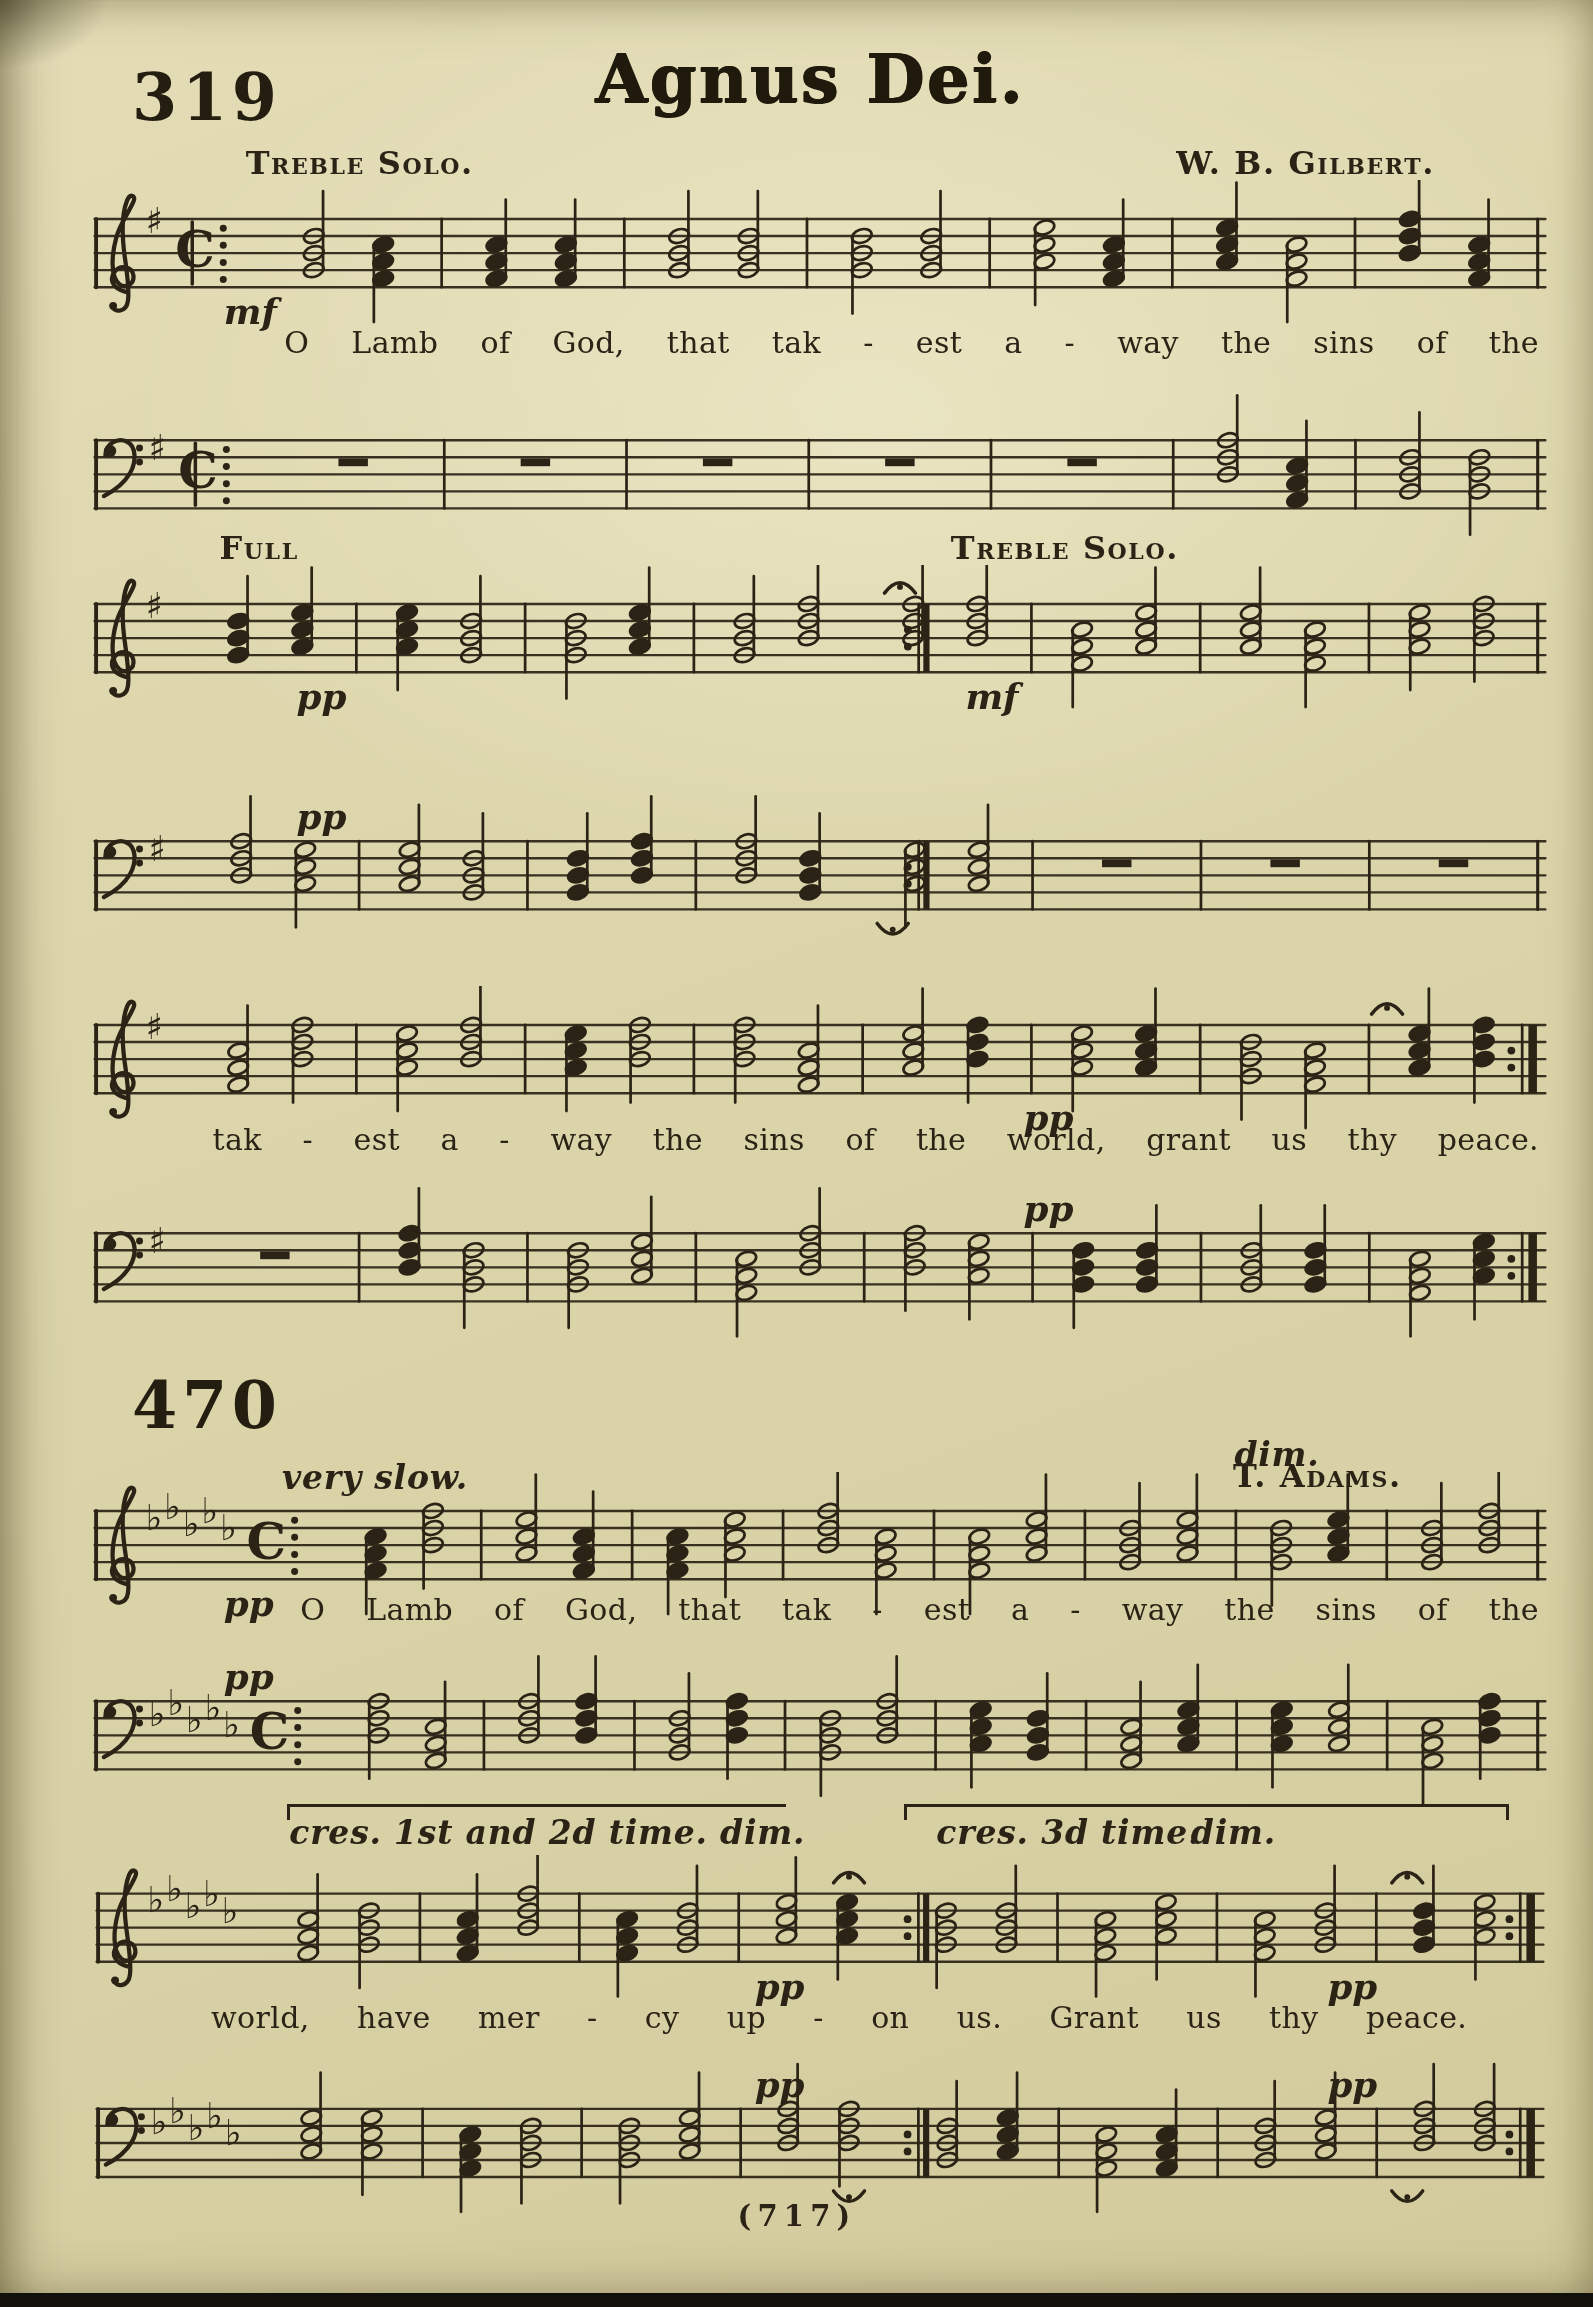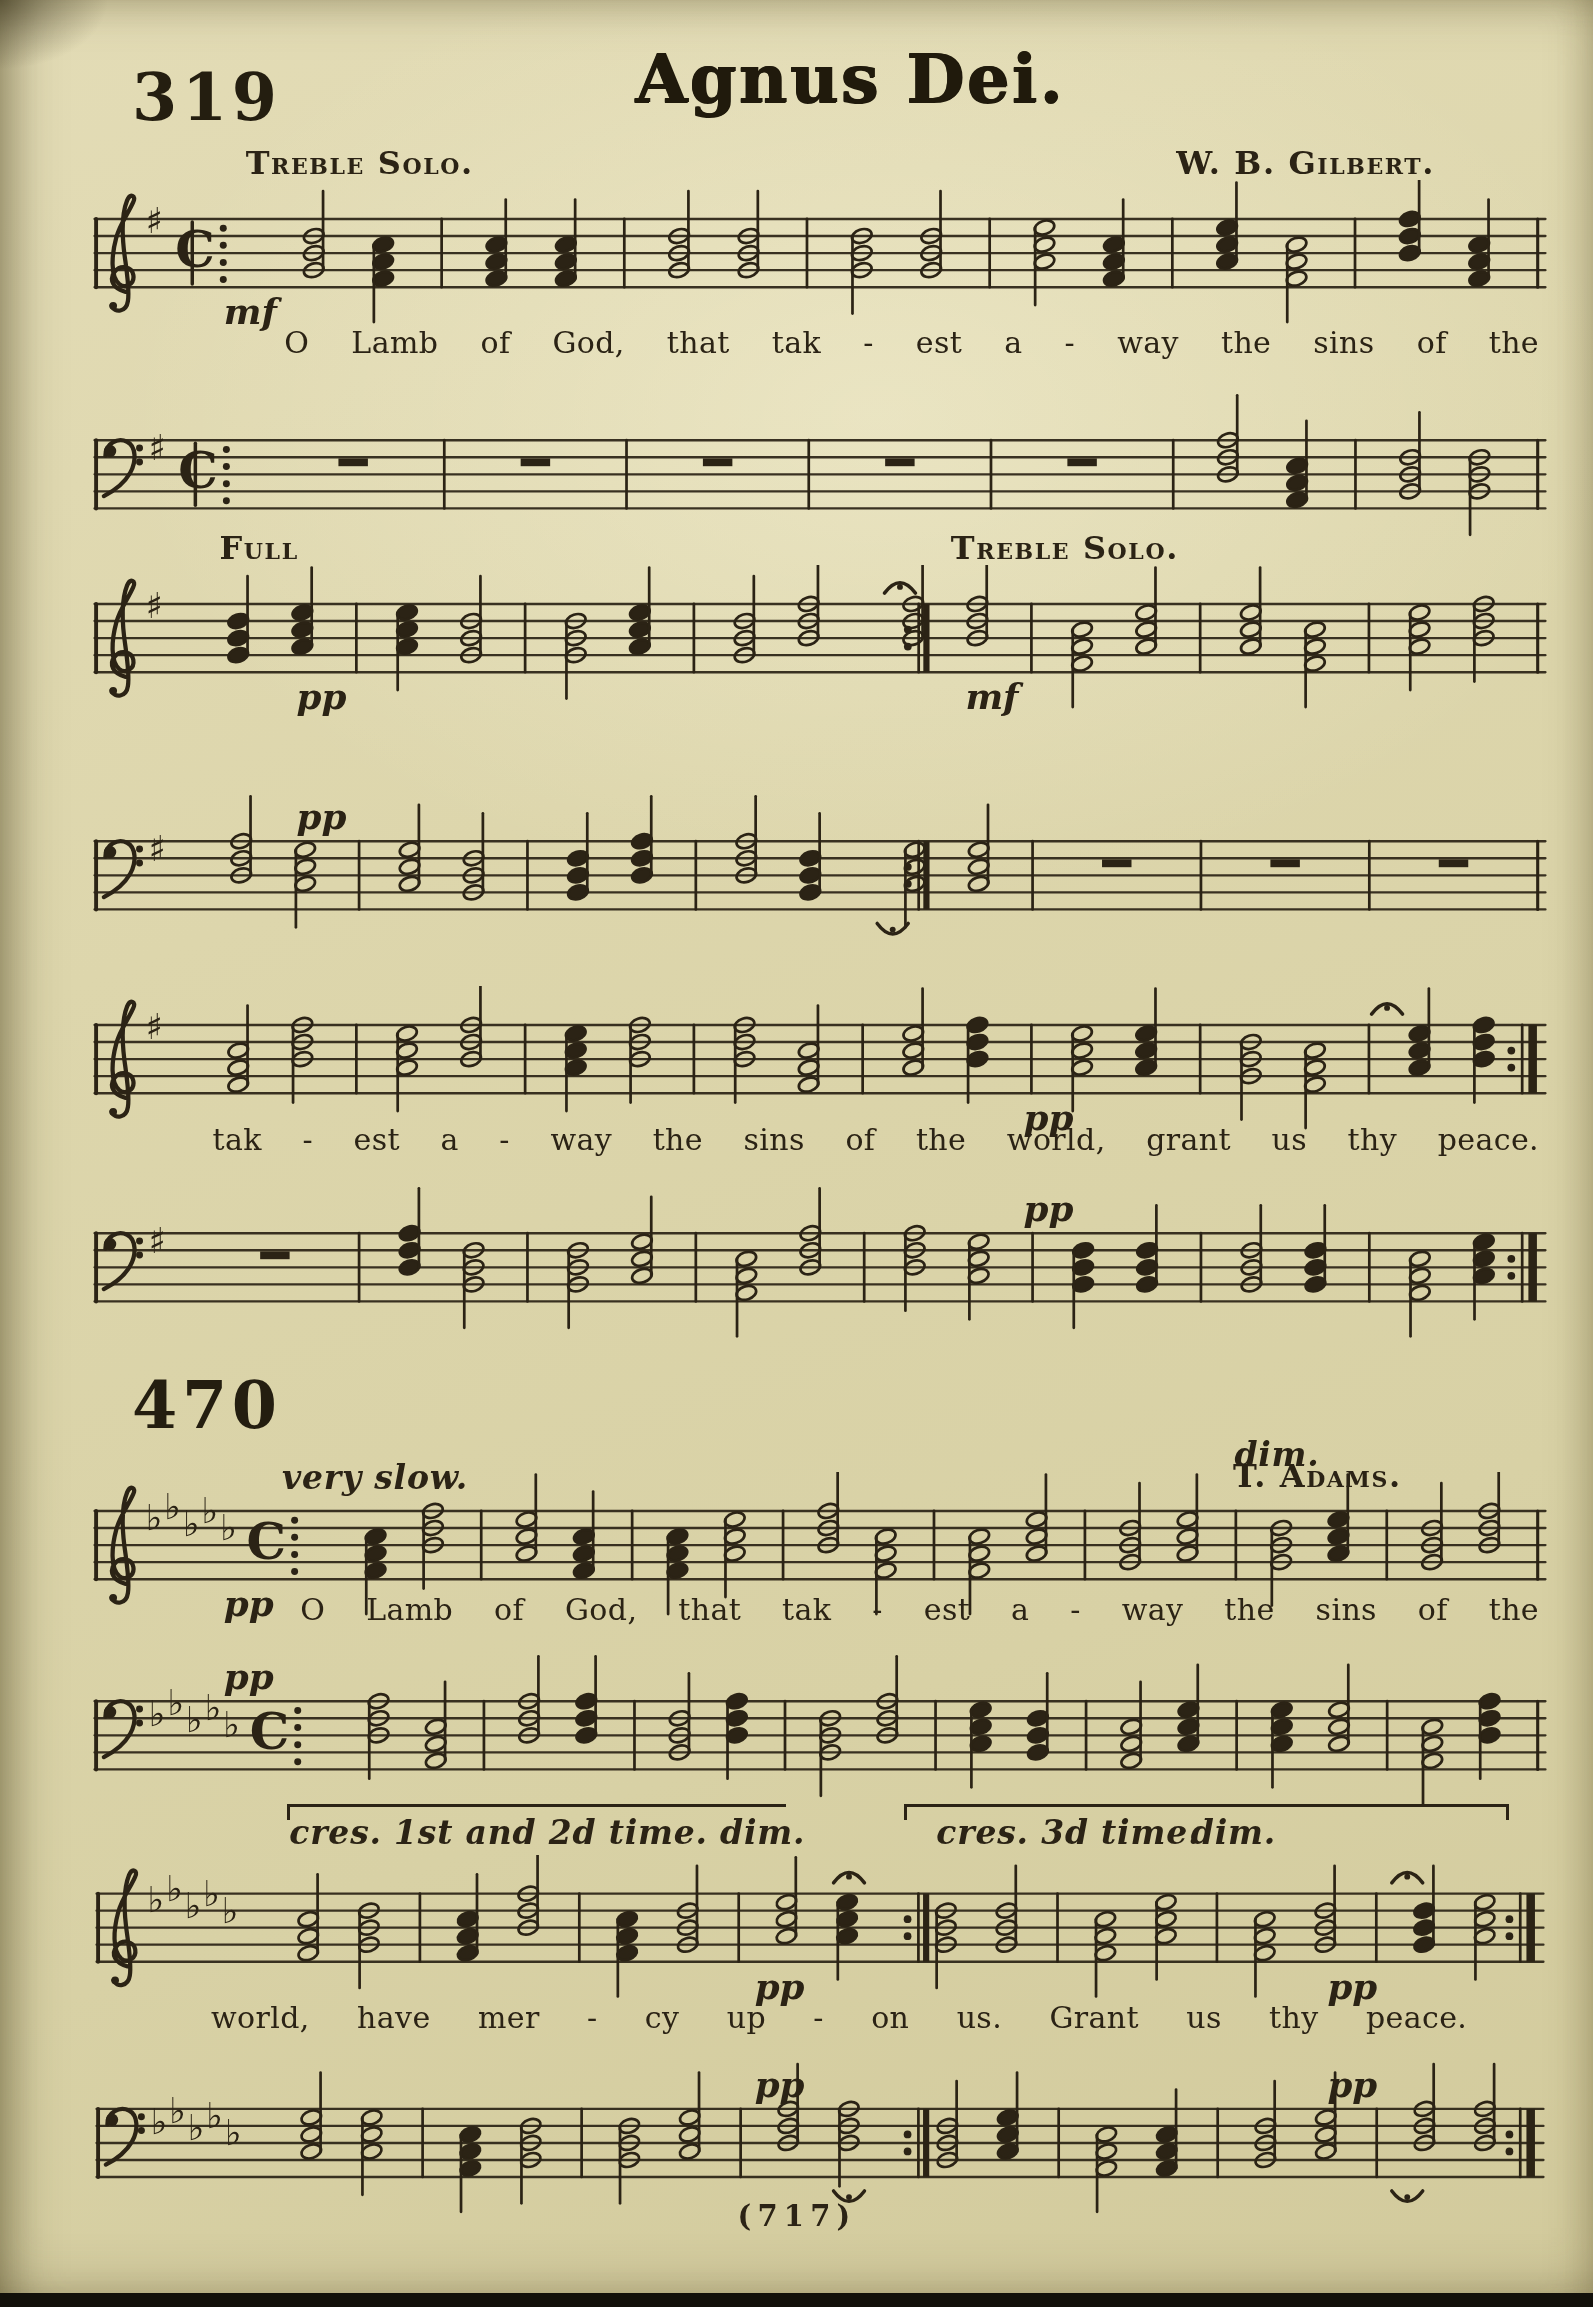--- a/index.html
+++ b/index.html
@@ -15,21 +15,20 @@
       inset 0 -36px 62px -31px rgba(70,60,28,.45);
     font-family:"DejaVu Serif","Liberation Serif",serif;
     color:#2b2315;
   }
   .abs{position:absolute;}
   .hymn-number{font-size:65px;font-weight:bold;letter-spacing:4.7px;color:#241e10;margin-top:11px;}
   .hymn-title{
     font-size:67px;font-weight:bold;letter-spacing:2.3px;color:#201a0c;
     text-shadow:1.2px 0 0 #201a0c, 0 0.8px 0 #201a0c;
     transform:scaleY(1.05);
-    margin-left:40px;
   }
   .labels-row{left:93px;width:1454px;height:40px;}
   .labels-row span{position:absolute;top:0;white-space:nowrap;}
   .st-caps{font-variant:small-caps;font-weight:bold;font-size:32px;letter-spacing:1.6px;color:#2b2315;}
   .st-italic{font-style:italic;font-weight:bold;font-size:33px;letter-spacing:0.8px;color:#2b2315;}
   .lyric-line{
     left:93px;width:1454px;font-size:30px;line-height:1.15;color:#2b2315;
     text-align:justify;text-align-last:justify;white-space:normal;
     font-weight:500;letter-spacing:0.4px;
   }

